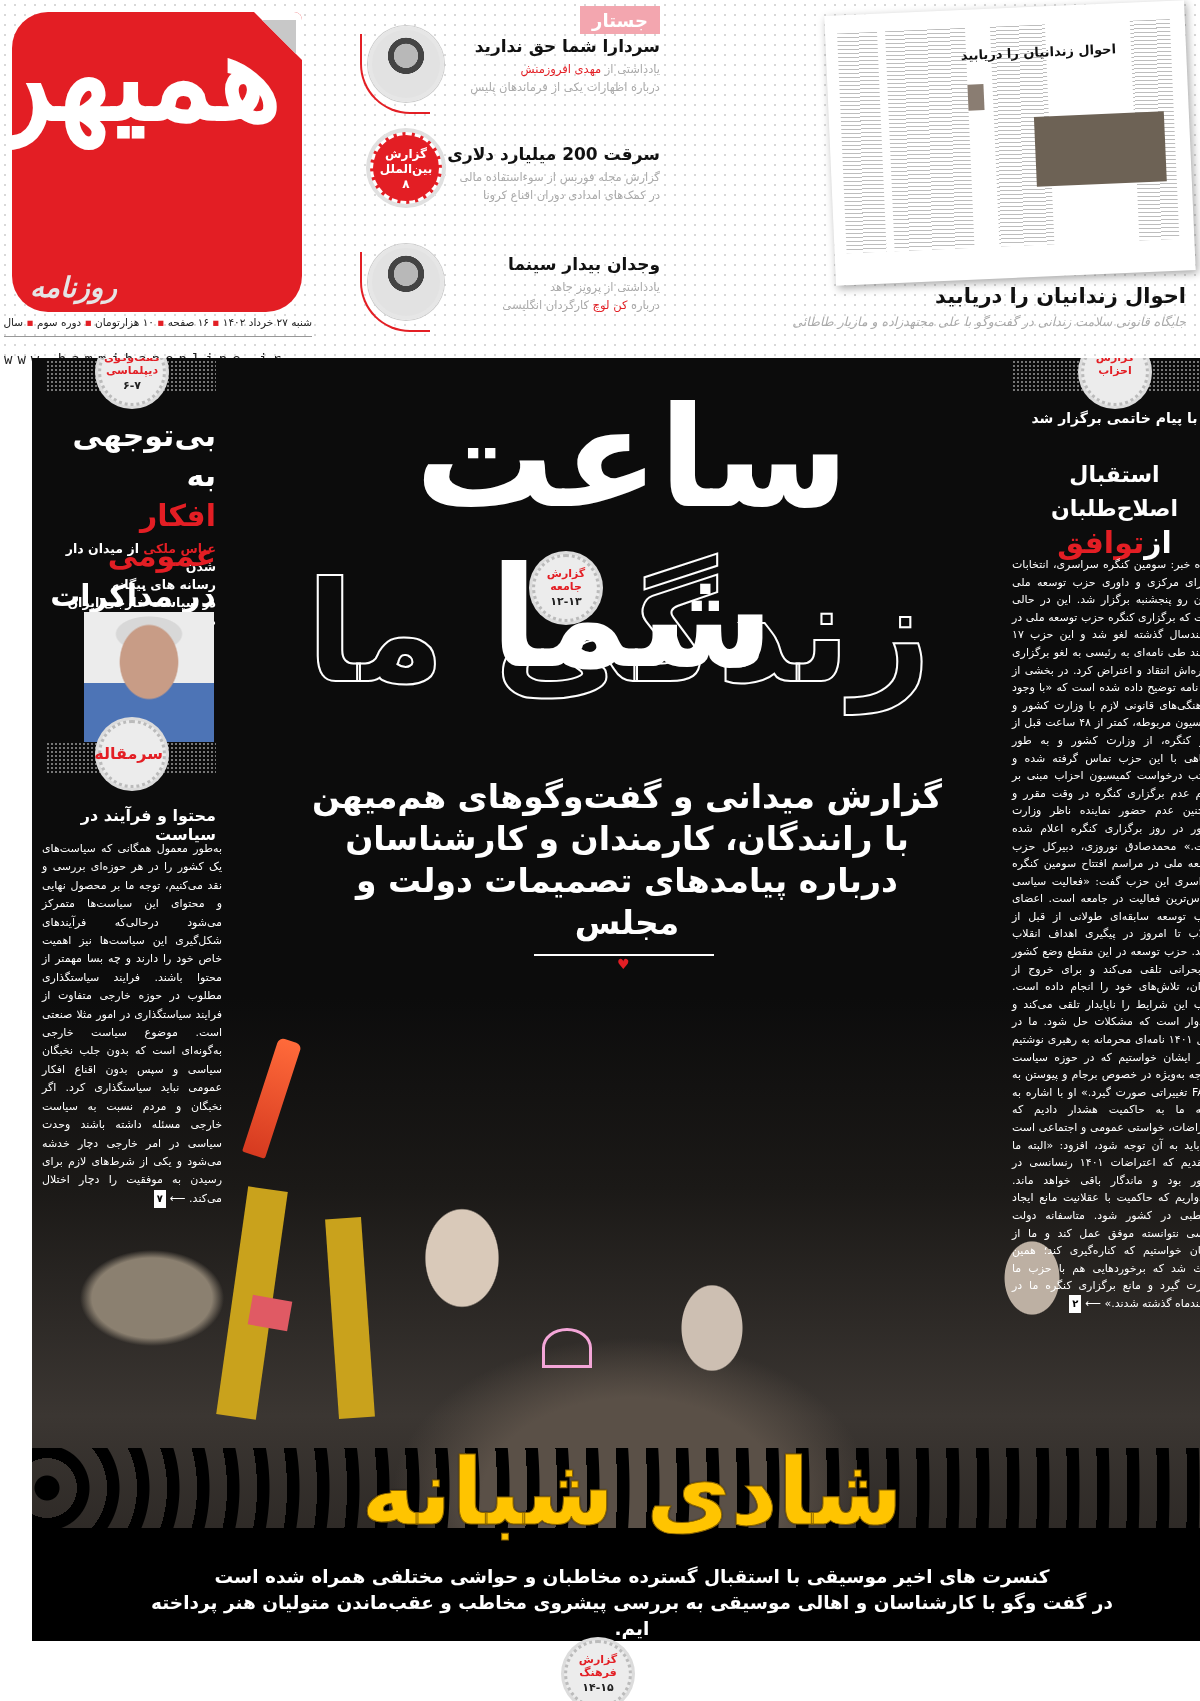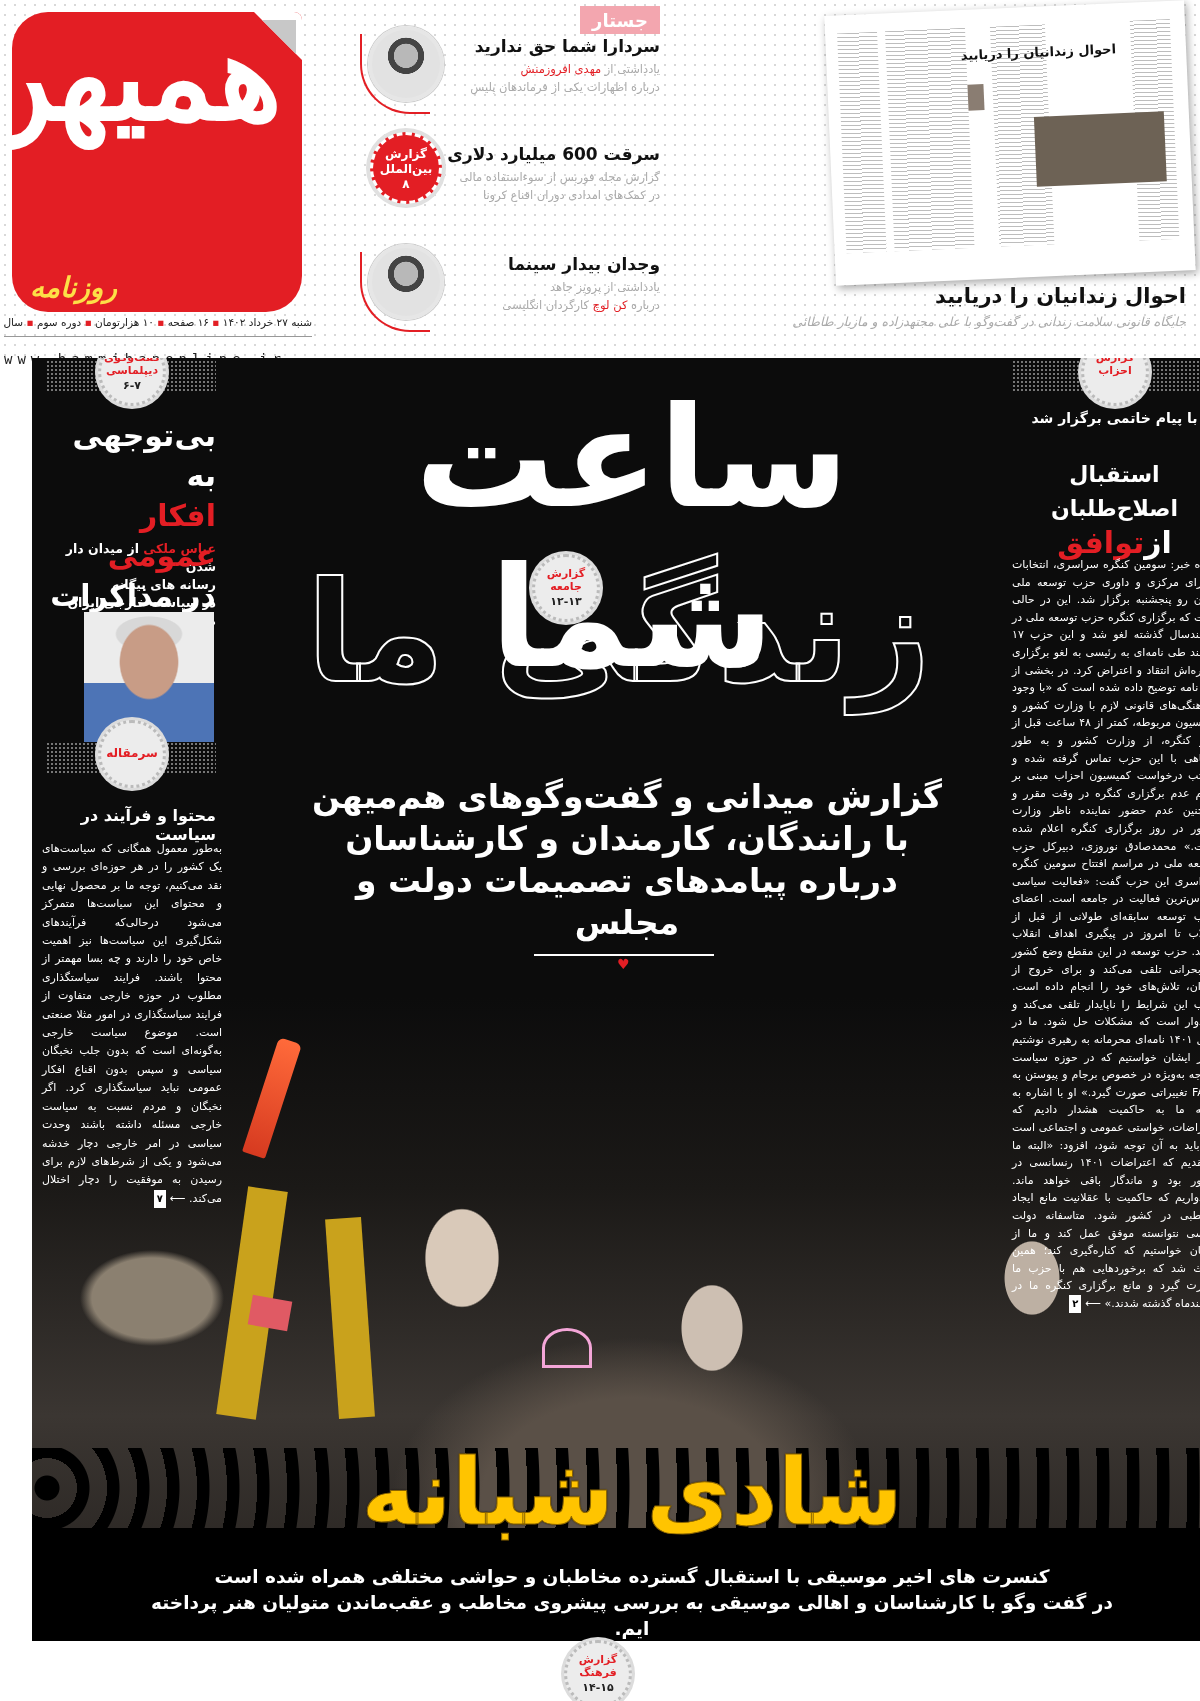--- a/index.html
+++ b/index.html
@@ -12,21 +12,21 @@
 
   
   .logo { position: absolute; left: 12px; top: 12px; width: 290px; height: 300px; background: #e31e24;
     border-radius: 36px 8px 36px 36px; overflow: hidden; direction: rtl; }
   .logo .corner { position: absolute; right: 0; top: 0; width: 0; height: 0;
     border-top: 48px solid #fff; border-left: 48px solid transparent; }
   .logo .corner2 { position: absolute; right: 6px; top: 8px; width: 34px; height: 34px; background: #c8c8c8;
     clip-path: polygon(0 0,100% 0,100% 100%); }
   .logo .mark { position: absolute; left: 20px; top: 10px; width: 250px; height: 230px; color: #fff;
     font-family: "DejaVu Serif", serif; font-weight: bold; font-size: 120px; line-height: 110px; text-align: center; }
-  .logo .sub { position: absolute; left: 18px; bottom: 8px; color: #fde047; font-family: "DejaVu Serif", serif;
+  .logo .sub { position: absolute; left: 18px; bottom: 8px; color: #e5e5e5; font-family: "DejaVu Serif", serif;
     font-style: italic; font-weight: bold; font-size: 28px; }
   .issue-line { position: absolute; left: 4px; top: 316px; width: 308px; font-size: 10.5px; color: #222; text-align: right; white-space: nowrap; }
   .issue-line .dot { color: #e31e24; }
   .site-url { position: absolute; left: 4px; top: 336px; width: 308px; direction: ltr; text-align: left;
     font-family: "DejaVu Sans Mono", monospace; font-size: 14px; letter-spacing: 5px; color: #222;
     border-top: 1px solid #999; padding-top: 14px; }
 
   
   .notes { position: absolute; left: 360px; top: 6px; width: 300px; height: 330px; }
   .jostar { position: absolute; right: 0; top: 0; width: 80px; height: 28px; background: #f3a6af; color: #fff;
@@ -160,21 +160,21 @@
       </div>
       <div class="l2">درباره اظهارات یکی از فرماندهان پلیس</div>
     </div>
 
     <div class="note" style="top:116px">
       <div class="badge-red">
         <span>گزارش</span><br>
         <span>بین‌الملل</span><br>
         <span>۸</span>
       </div>
-      <div class="title">سرقت 600 میلیارد دلاری</div>
+      <div class="title">سرقت 200 میلیارد دلاری</div>
       <div class="l1">گزارش مجله فوربس از سوءاستفاده مالی</div>
       <div class="l2">در کمک‌های امدادی دوران اقناع کرونا</div>
     </div>
 
     <div class="note" style="top:226px">
       <div class="arc"></div>
       <div class="avatar"></div>
       <div class="title">وجدان بیدار سینما</div>
       <div class="l1">یادداشتی از پرویز جاهد</div>
       <div class="l2">
@@ -221,21 +221,21 @@
     <div class="r">افکار عمومی</div>
     <div>در مذاکرات</div>
   </div>
   <div class="lcol l-sub">
     <div><span class="red">عباس ملکی</span> <span>از میدان دار شدن</span></div>
     <div>رسانه های بیگانه</div>
     <div>در سیاست خارجی ایران می گوید</div>
   </div>
   <div class="l-photo"></div>
   <div class="dotband" style="left:14px;top:384px;width:170px"></div>
-  <div class="badge" style="left:66px;top:362px;padding-top:24px;font-size:12px">
+  <div class="badge" style="left:66px;top:362px;padding-top:24px;font-size:16px">
     <span>سرمقاله</span>
   </div>
   <div class="lcol l-edtitle">محتوا و فرآیند در سیاست</div>
   <div class="lcol l-body">
     <span>به‌طور معمول همگانی که سیاست‌های یک کشور را در هر حوزه‌ای بررسی و نقد می‌کنیم، توجه ما بر محصول نهایی و محتوای این سیاست‌ها متمرکز می‌شود درحالی‌که فرآیندهای شکل‌گیری این سیاست‌ها نیز اهمیت خاص خود را دارند و چه بسا مهمتر از محتوا باشند. فرایند سیاستگذاری مطلوب در حوزه خارجی متفاوت از فرایند سیاستگذاری در امور مثلا صنعتی است. موضوع سیاست خارجی به‌گونه‌ای است که بدون جلب نخبگان سیاسی و سپس بدون اقناع افکار عمومی نباید سیاستگذاری کرد. اگر نخبگان و مردم نسبت به سیاست خارجی مسئله داشته باشند وحدت سیاسی در امر خارجی دچار خدشه می‌شود و یکی از شرط‌های لازم برای رسیدن به موفقیت را دچار اختلال می‌کند.</span>
     <span>⟵</span><span class="pg">۷</span>
   </div>
 
   <div class="head1">ساعت شما</div>
   <div class="head2">زندگی ما</div>

